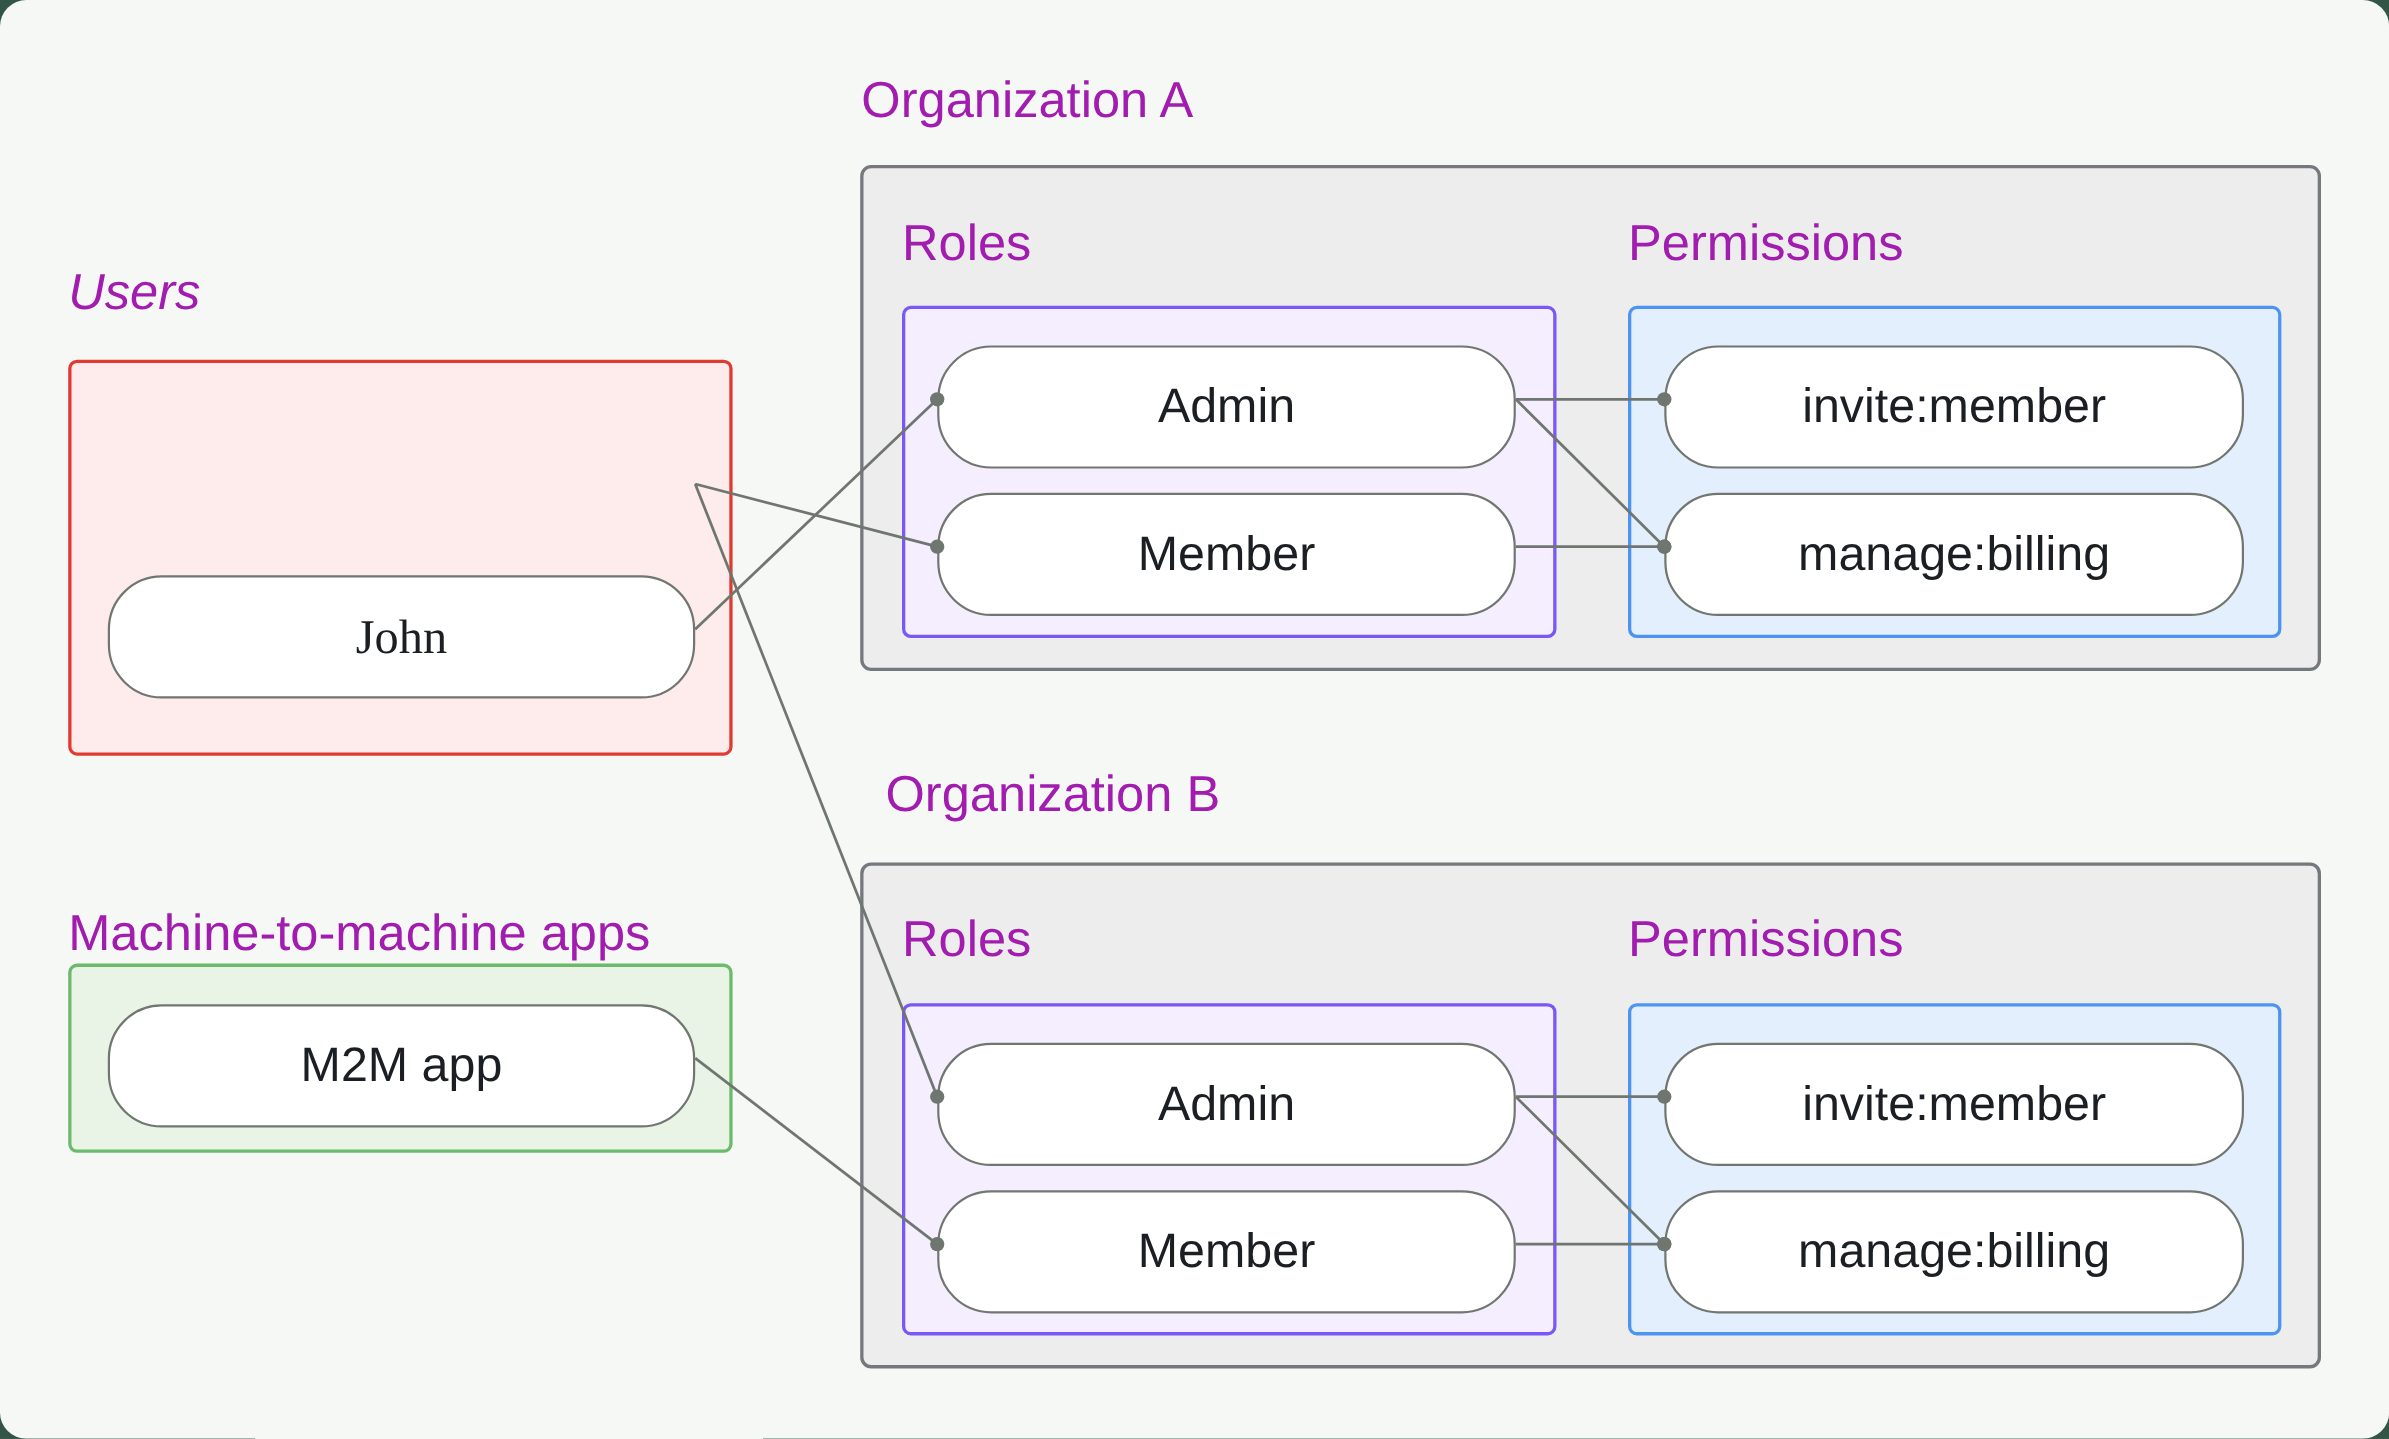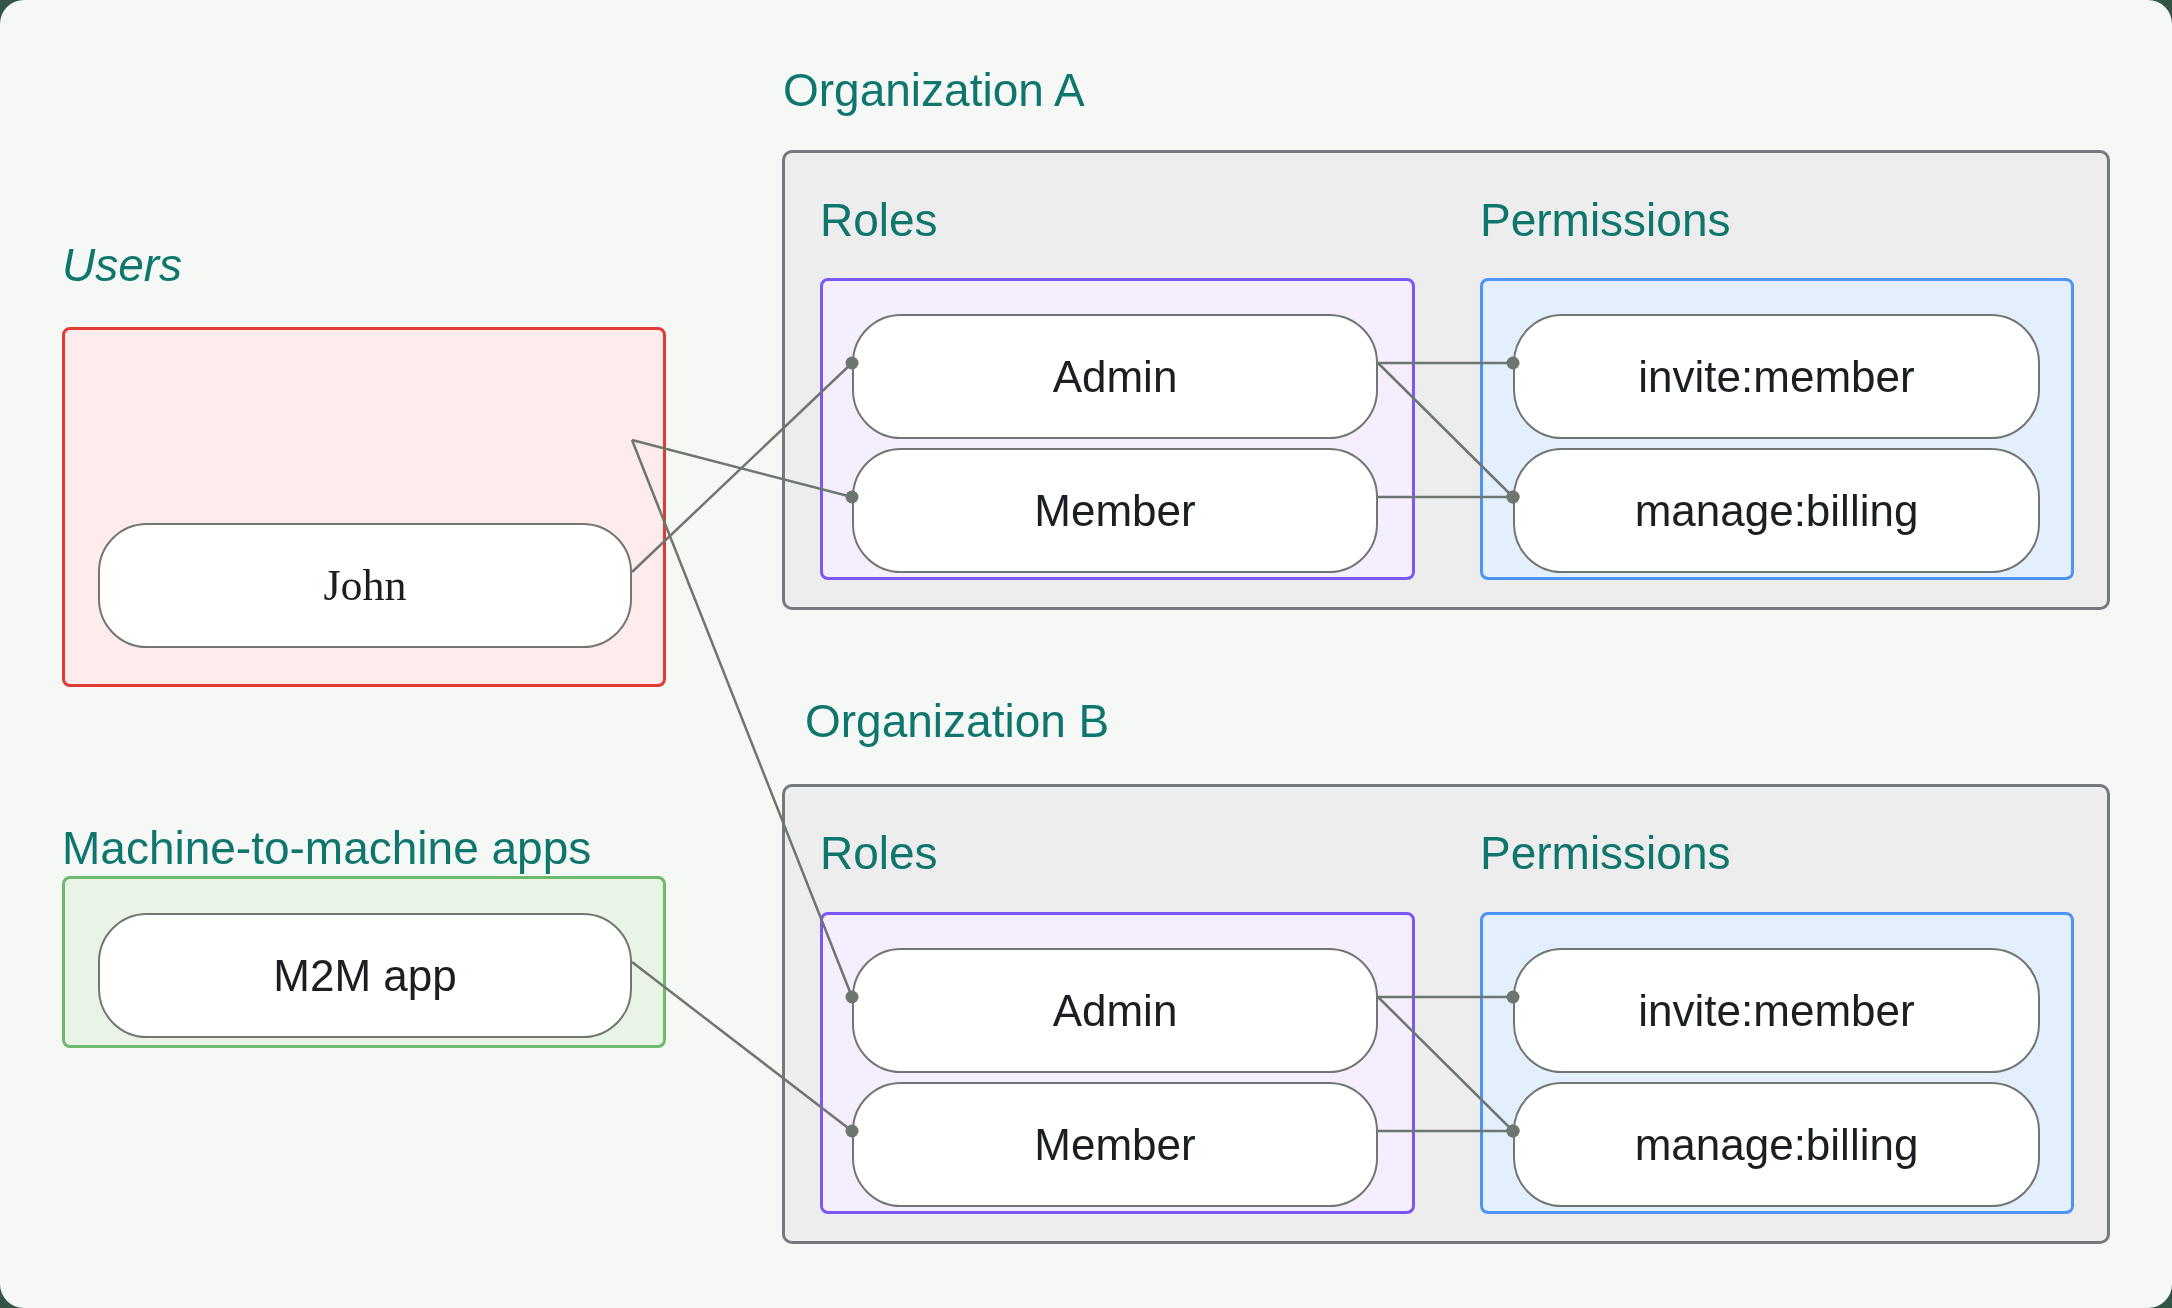--- a/index.html
+++ b/index.html
@@ -25,37 +25,37 @@
   .org-b-box  { top: 784px; }
   .roles-box  { left: 820px; width: 595px; height: 302px; background:#f4eefe; border:3px solid #7a58f6; border-radius:8px; }
   .perms-box  { left: 1480px; width: 594px; height: 302px; background:#e3effc; border:3px solid #4d94f2; border-radius:8px; }
   .row1 { top: 278px; }
   .row2 { top: 912px; }
   
   .lbl {
     position: absolute;
     font-size: 46px;
     font-weight: 500;
-    color: #0f766e;
+    color: #a21caf;
     line-height: 1.25;
     white-space: nowrap;
   }
   .users-title { left: 62px;  top: 237px; font-style: italic; }
   .m2m-title   { left: 62px;  top: 820px; }
   .org-a-title { left: 783px; top: 62px;  }
   .org-b-title { left: 783px; top: 693px; margin-left: 22px; }
   .roles-a-title { left: 820px;  top: 192px; }
   .perms-a-title { left: 1480px; top: 192px; }
   .roles-b-title { left: 820px;  top: 825px; }
   .perms-b-title { left: 1480px; top: 825px; }
   
   .pill {
     position: absolute;
     box-sizing: border-box;
-    height: 125px;
+    height: 112px;
     background: #ffffff;
     border: 2.5px solid #717770;
     border-radius: 49px;
     display: flex;
     align-items: center;
     justify-content: center;
     font-size: 44px;
     font-weight: 400;
     color: #1b1e22;
     white-space: nowrap;

